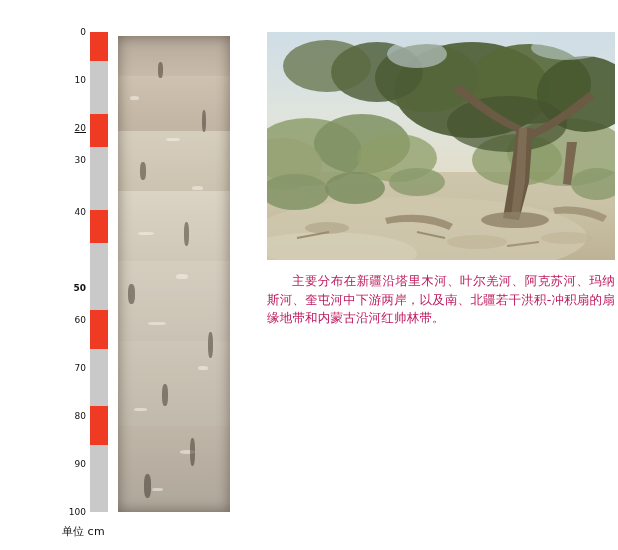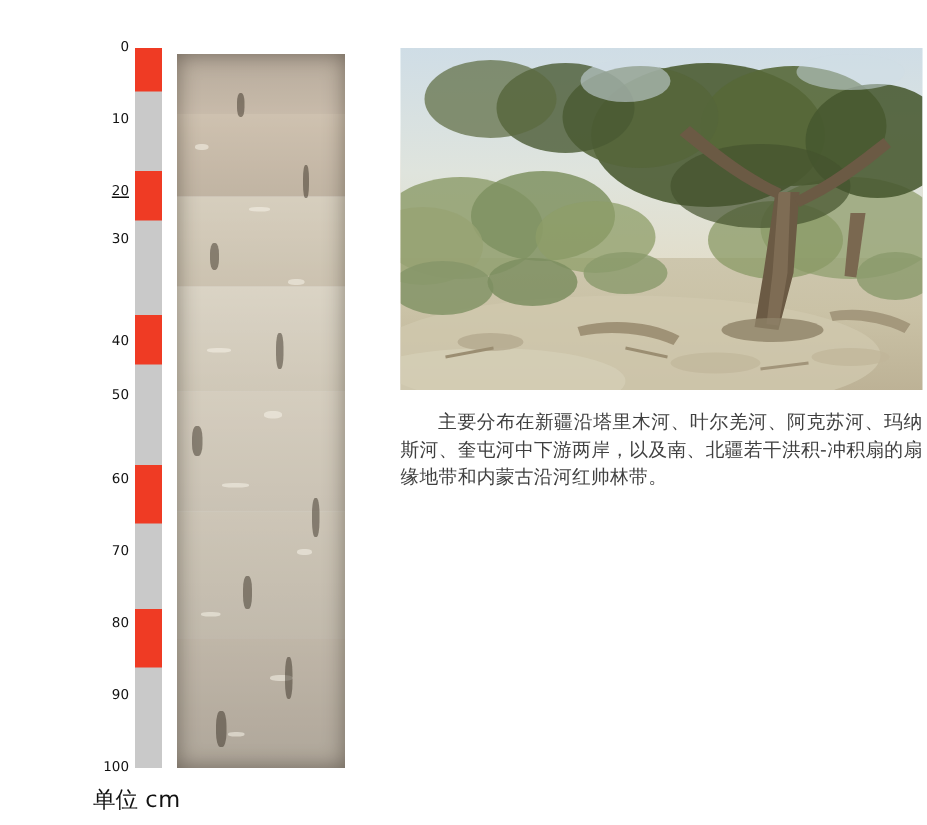--- a/index.html
+++ b/index.html
@@ -53,21 +53,21 @@
     font-size: 9px;
     color: #111;
     line-height: 9px;
     transform: translateY(-4px);
     font-family: "DejaVu Sans", "Liberation Sans", sans-serif;
   }
   #unit-label {
     position: absolute;
     left: 62px;
     top: 524px;
-    font-size: 15px;
+    font-size: 11px;
     color: #111;
     white-space: nowrap;
     text-align: center;
   }
   #unit-label .unit-cm {
     font-family: "DejaVu Sans", "Liberation Sans", sans-serif;
     letter-spacing: 0.5px;
   }
 
   
@@ -146,21 +146,21 @@
     background: linear-gradient(to bottom, #cfe0ea 0%, #dfe7e6 22%, #c9c4ae 45%, #cfc7b2 60%, #c6bda6 100%);
   }
 
   #article-text {
     position: absolute;
     left: 5px;
     top: 272px;
     width: 348px;
     font-size: 12.5px;
     line-height: 18.5px;
-    color: #404040;
+    color: #be185d;
     text-align: justify;
     font-family: "DejaVu Sans", "Liberation Sans", sans-serif;
   }
   #article-text p {
     margin: 0 0 0 0;
     text-indent: 2em;
     letter-spacing: 0.2px;
   }
 </style>
 </head>
@@ -174,22 +174,22 @@
       <div class="ruler-seg" style="top:81.6px;height:33.6px;"></div>
       <div class="ruler-seg" style="top:177.6px;height:33.6px;"></div>
       <div class="ruler-seg" style="top:278.4px;height:38.4px;"></div>
       <div class="ruler-seg" style="top:374.4px;height:38.4px;"></div>
     </div>
 
     <div class="ruler-label" style="top:0px;">0</div>
     <div class="ruler-label" style="top:48px;">10</div>
     <div class="ruler-label" style="top:96px;text-decoration:underline;">20</div>
     <div class="ruler-label" style="top:128px;">30</div>
-    <div class="ruler-label" style="top:196px;">40</div>
-    <div class="ruler-label" style="top:232px;">50</div>
+    <div class="ruler-label" style="top:180px;">40</div>
+    <div class="ruler-label" style="top:256px;font-weight:bold;">50</div>
     <div class="ruler-label" style="top:288px;">60</div>
     <div class="ruler-label" style="top:336px;">70</div>
     <div class="ruler-label" style="top:384px;">80</div>
     <div class="ruler-label" style="top:432px;">90</div>
     <div class="ruler-label" style="top:480px;">100</div>
   </div>
 
   <div id="unit-label">
     <span>单位</span>
     <span class="unit-cm">cm</span>

